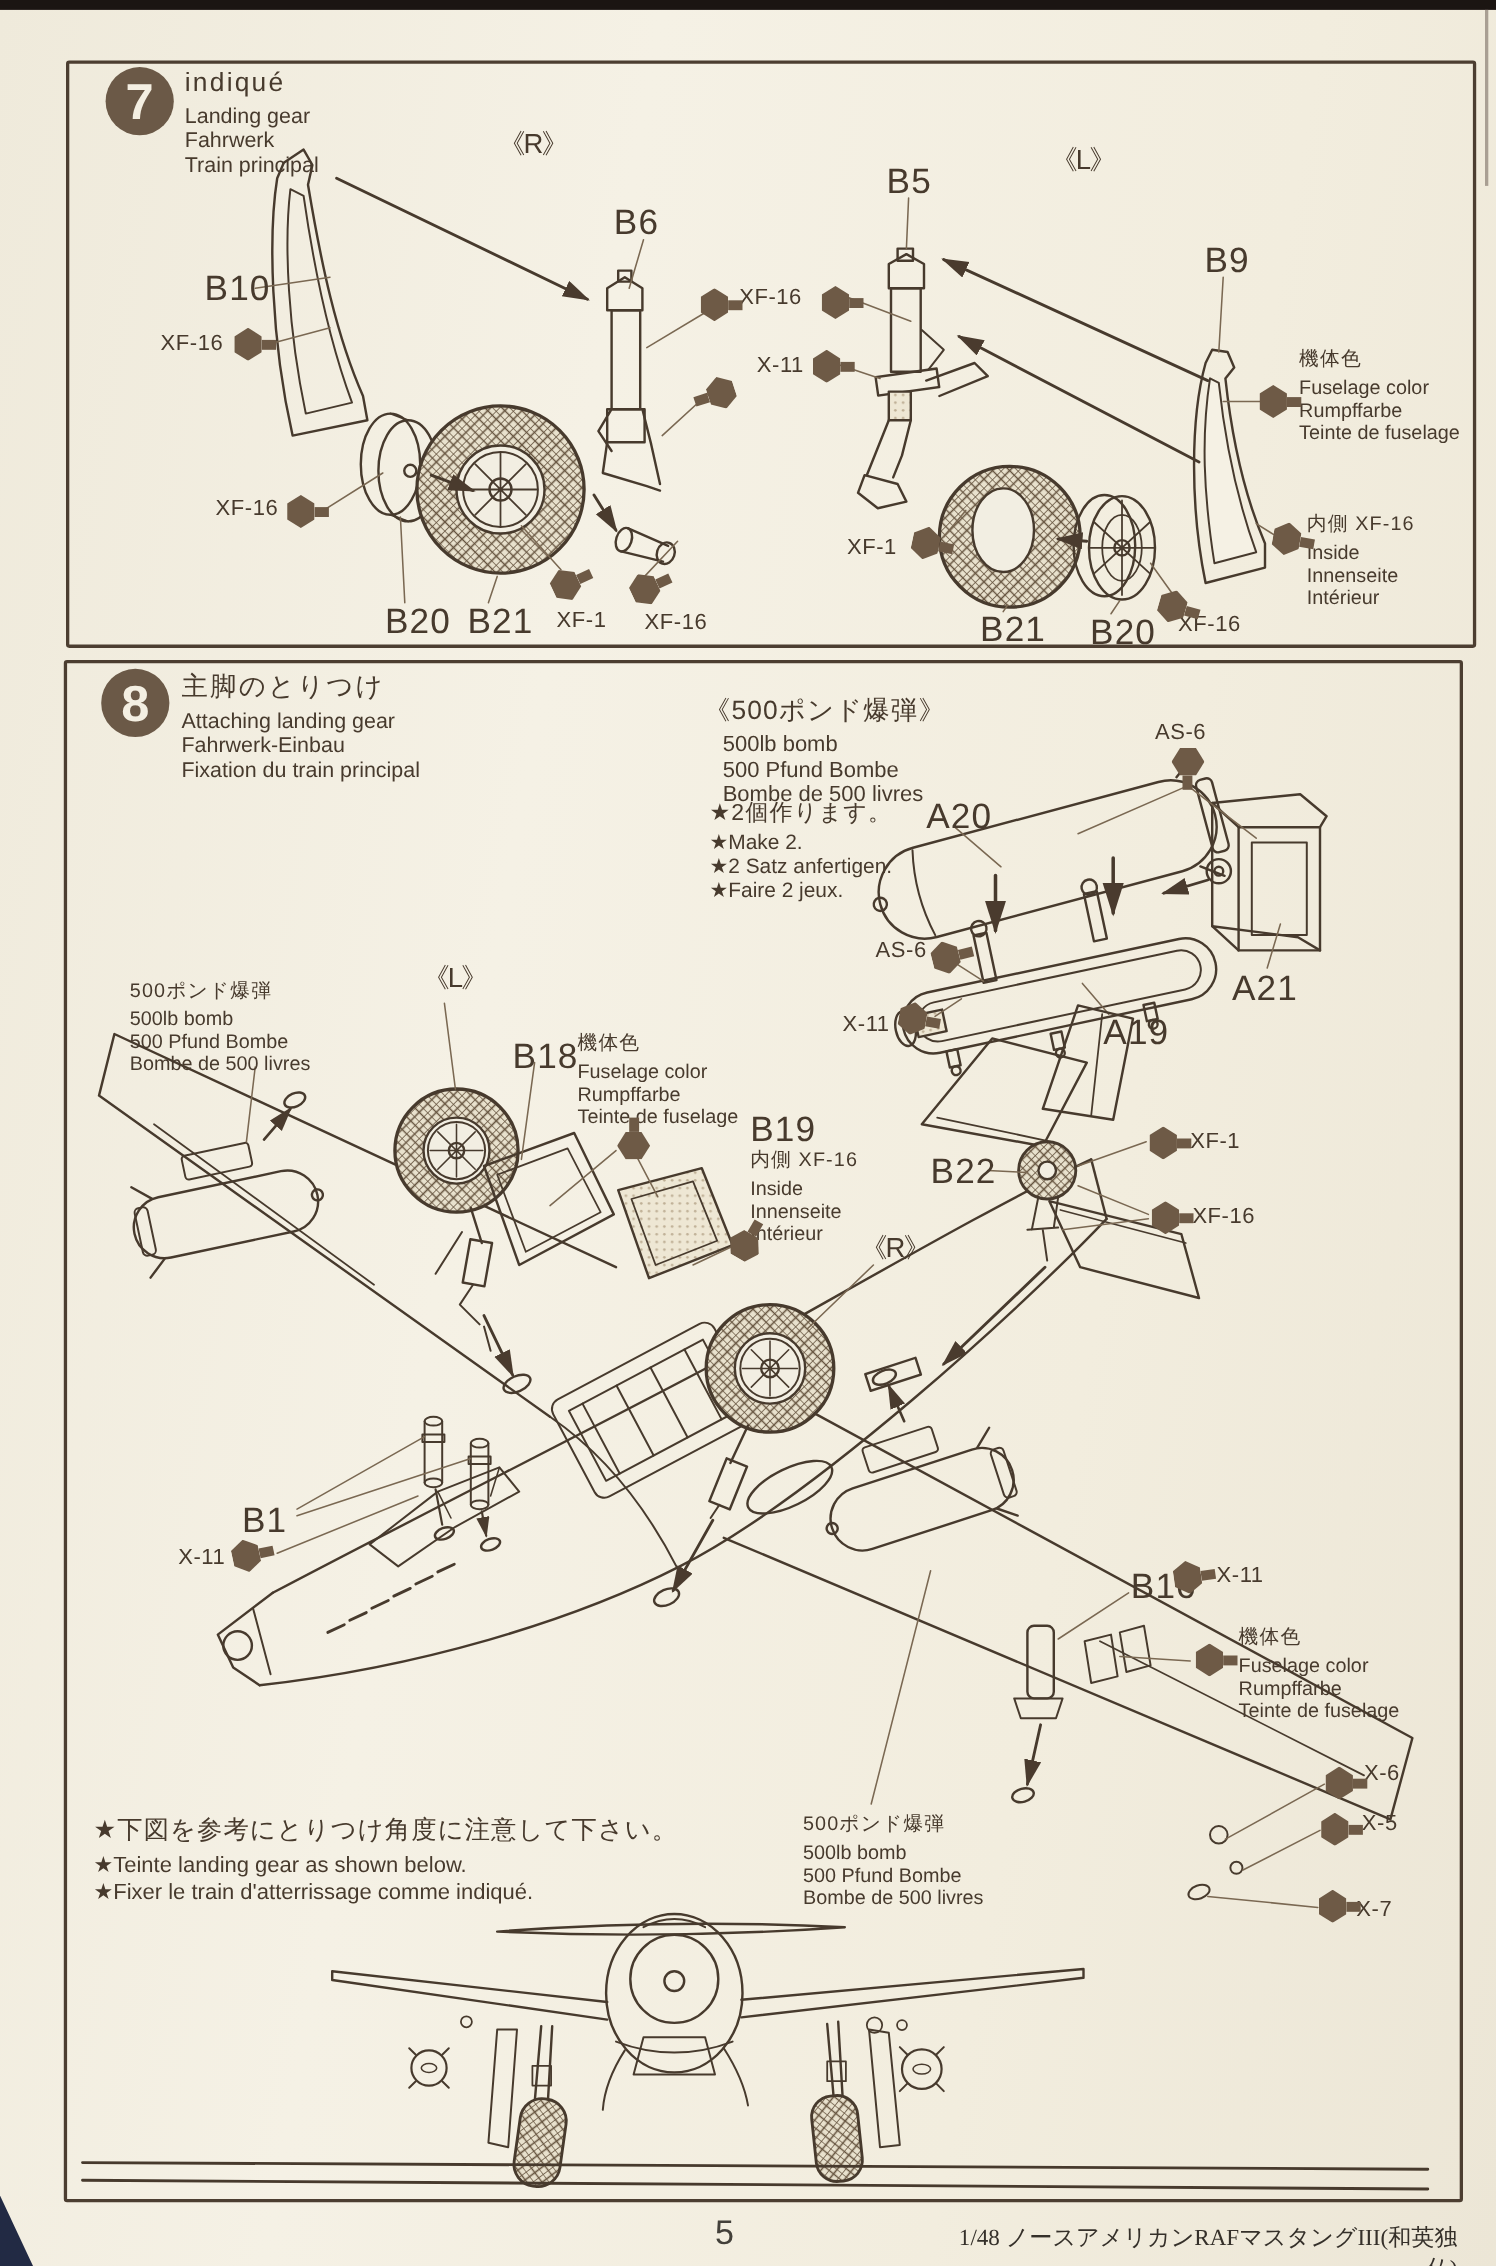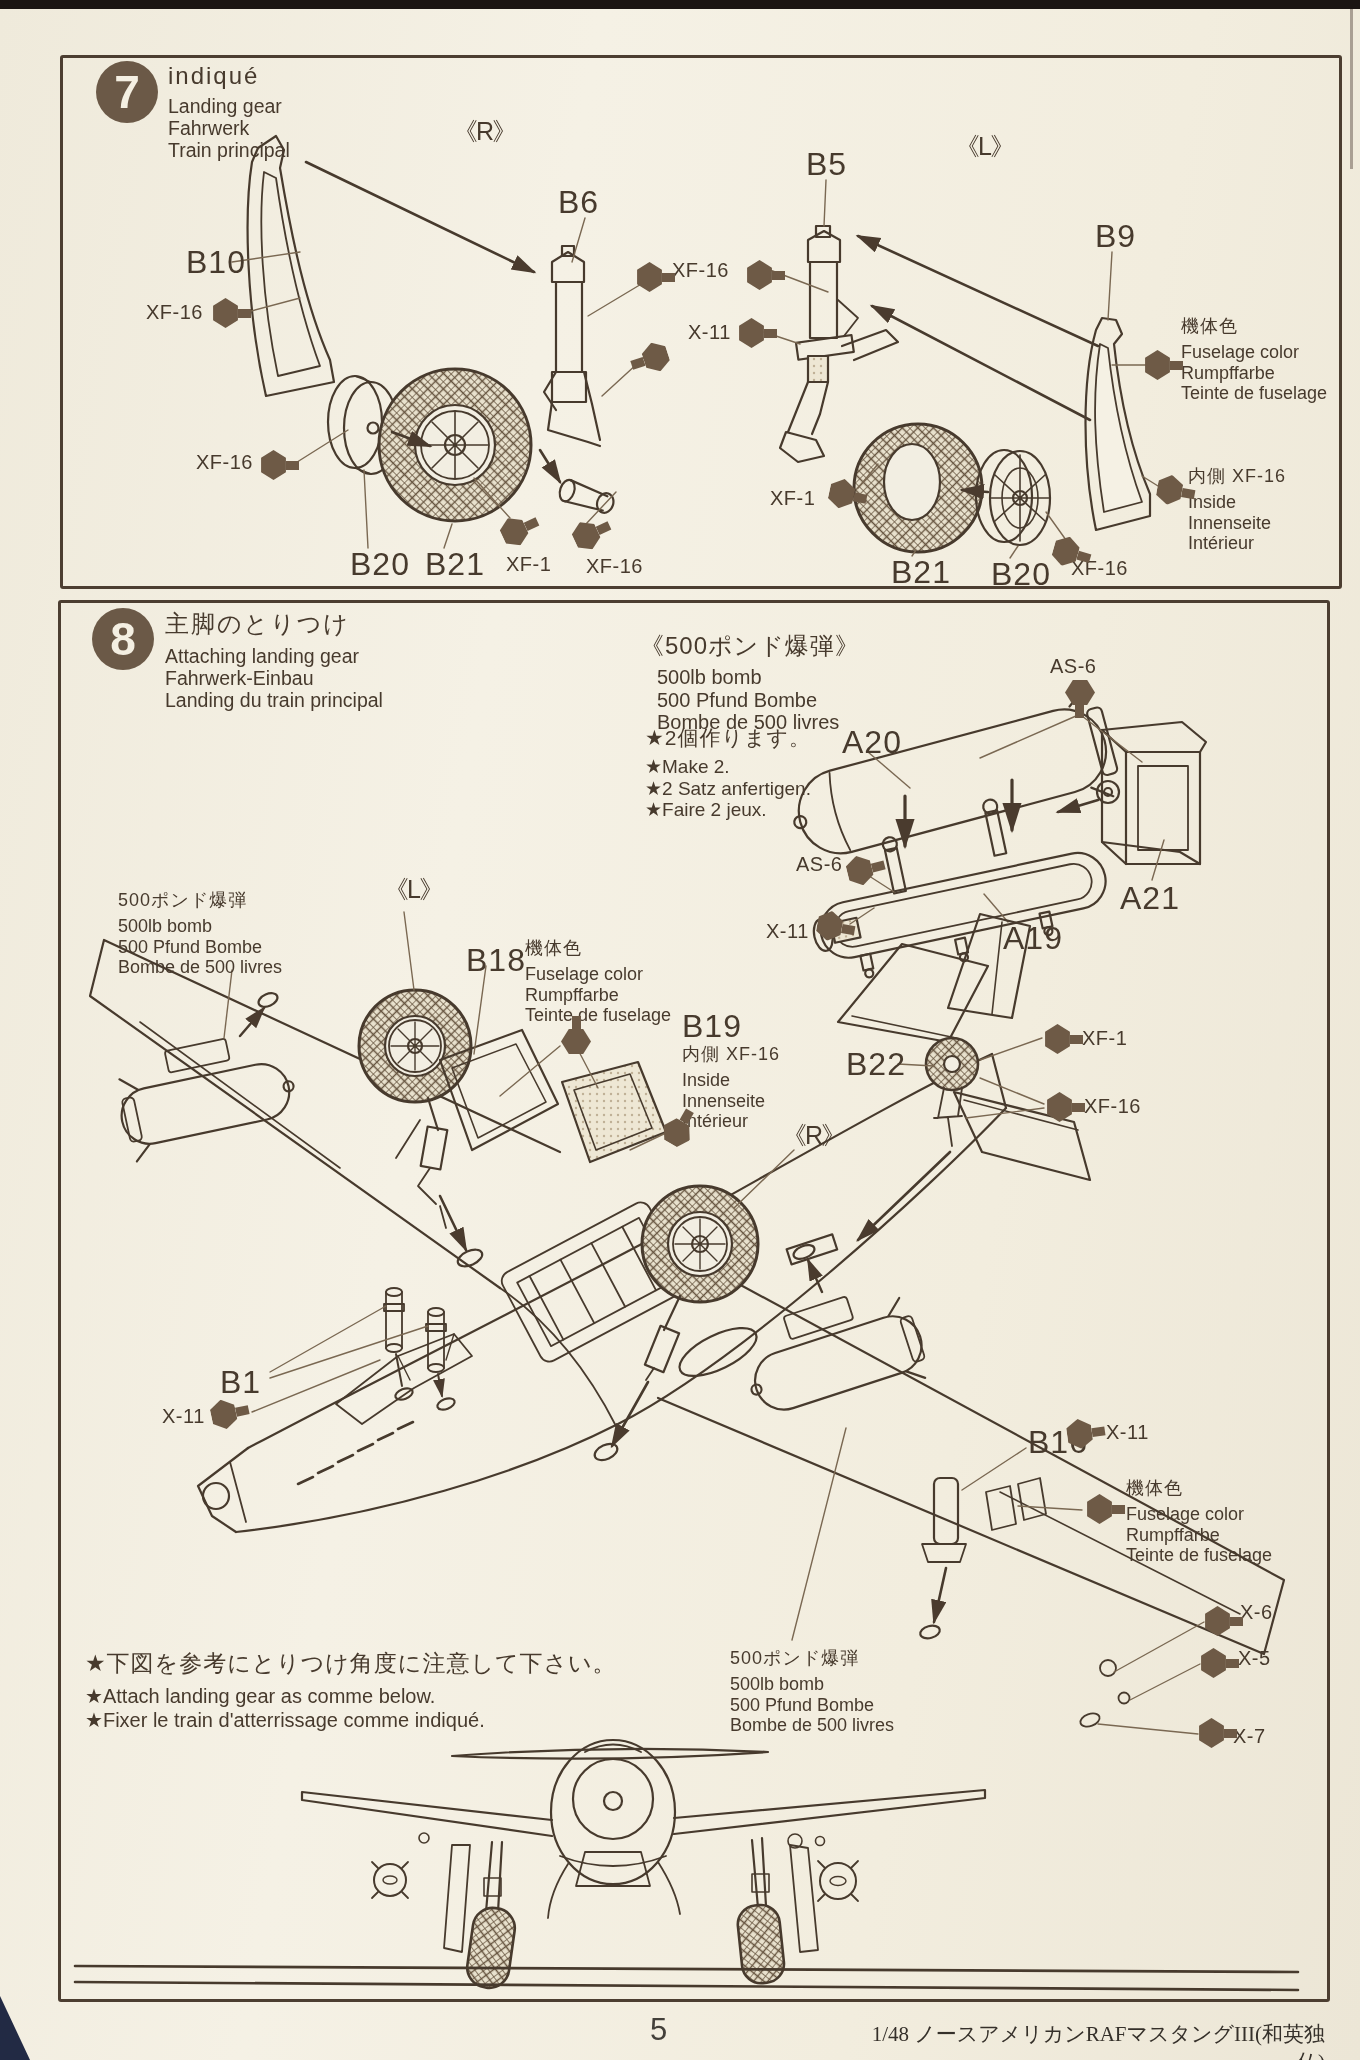--- a/index.html
+++ b/index.html
@@ -497,21 +497,21 @@
       <i class="stem"></i>
     </span>
 
   <div class="badge" style="left:92px;top:608px">
       <span>8</span>
     </div>
   <div class="hdr" style="left:165px;top:608px">
     <span class="jp">主脚のとりつけ</span>
     <span class="lat">Attaching landing gear</span>
     <span class="lat">Fahrwerk-Einbau</span>
-    <span class="lat">Landing du train principal</span>
+    <span class="lat">Fixation du train principal</span>
   </div>
 
   <div class="note bombhead" style="left:640px;top:630px">
     <span class="jp">《500ポンド爆弾》</span>
     <span class="lat">500lb bomb</span>
     <span class="lat">500 Pfund Bombe</span>
     <span class="lat">Bombe de 500 livres</span>
   </div>
   <div class="note" style="left:645px;top:724px">
     <span class="jp" style="font-size:21px">★2個作ります。</span>
@@ -567,21 +567,21 @@
     <span class="lat">Rumpffarbe</span>
     <span class="lat">Teinte de fuselage</span>
   </div>
 
   <span class="lbl paint" style="left:1240px;top:1602px">X-6</span>
   <span class="lbl paint" style="left:1238px;top:1648px">X-5</span>
   <span class="lbl paint" style="left:1233px;top:1726px">X-7</span>
 
   <div class="note bignote" style="left:85px;top:1648px">
     <span class="jp">★下図を参考にとりつけ角度に注意して下さい。</span>
-    <span class="lat">★Attach landing gear as comme below.</span>
+    <span class="lat">★Teinte landing gear as shown below.</span>
     <span class="lat">★Fixer le train d'atterrissage comme indiqué.</span>
   </div>
   <div class="note" style="left:730px;top:1646px">
     <span class="jp">500ポンド爆弾</span>
     <span class="lat">500lb bomb</span>
     <span class="lat">500 Pfund Bombe</span>
     <span class="lat">Bombe de 500 livres</span>
   </div>
 
   <span class="chip" style="left:1060px;top:684px;transform:rotate(90deg)">

